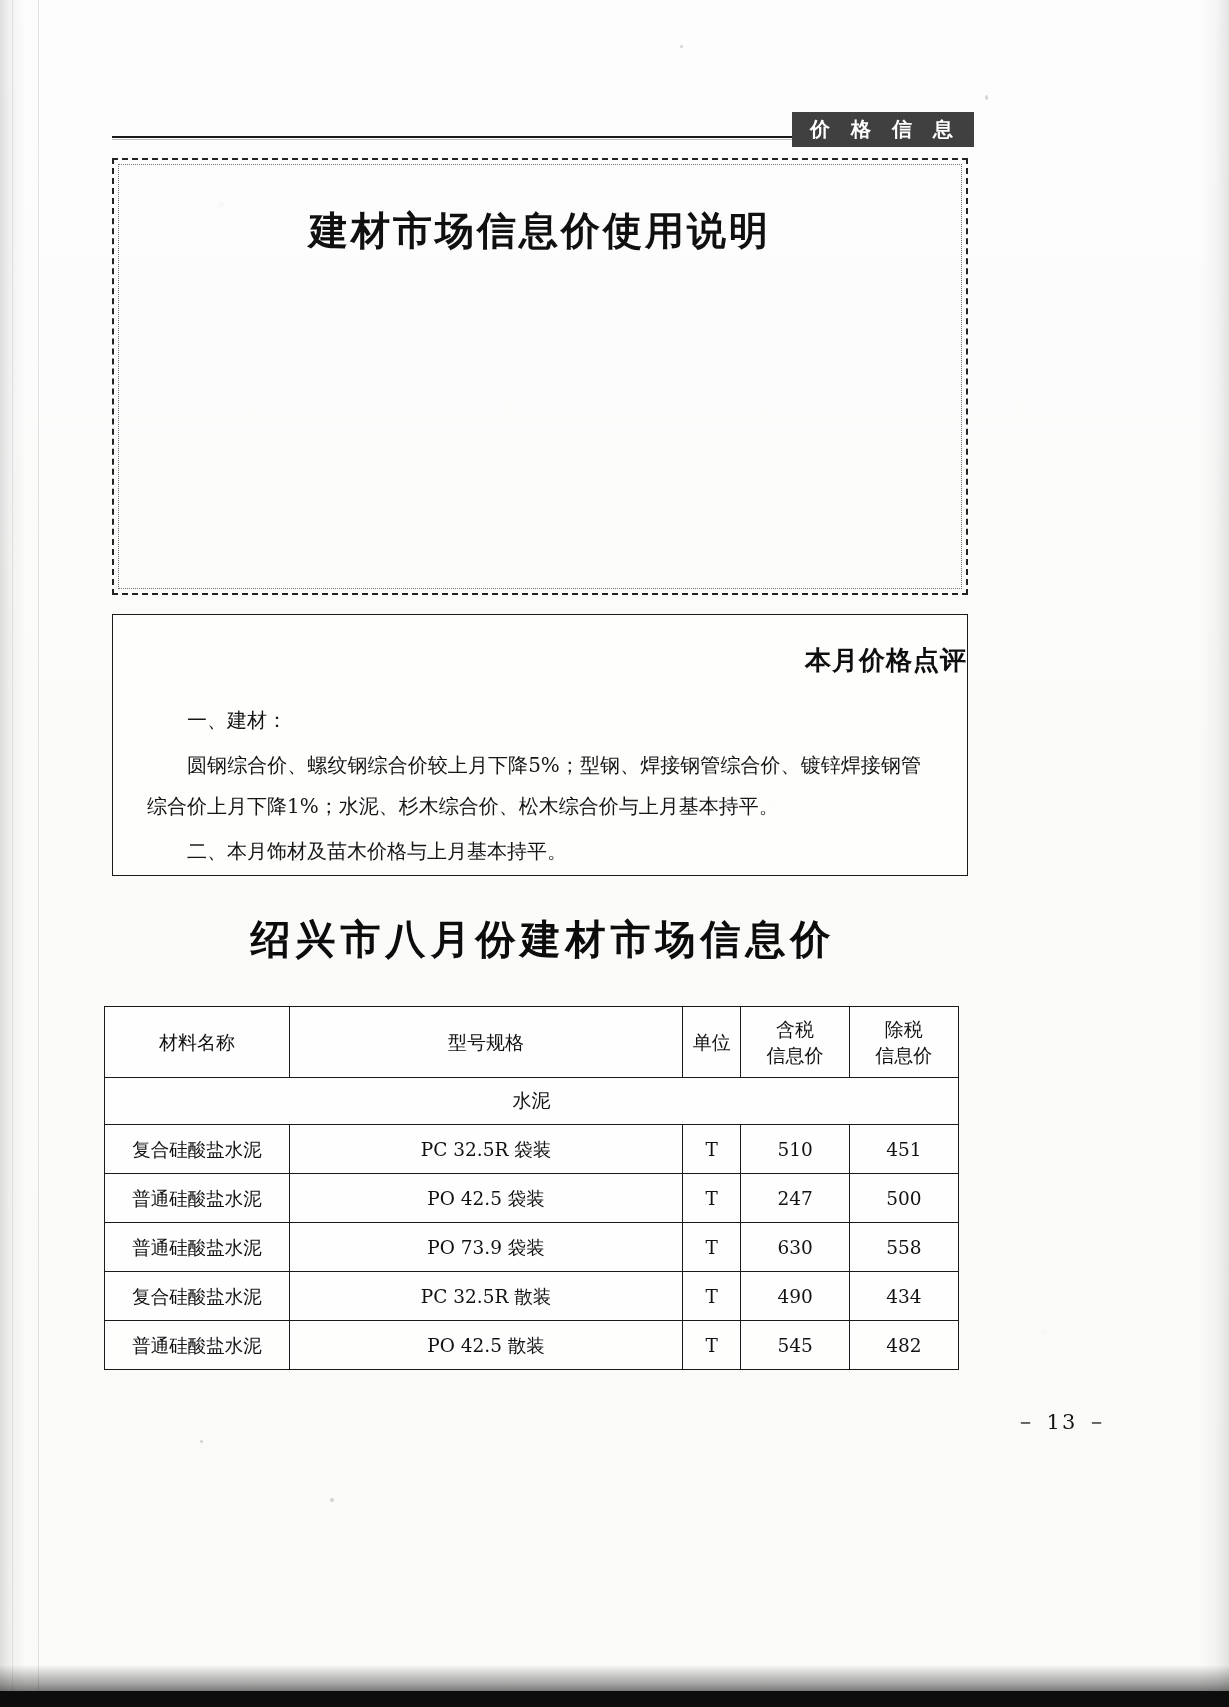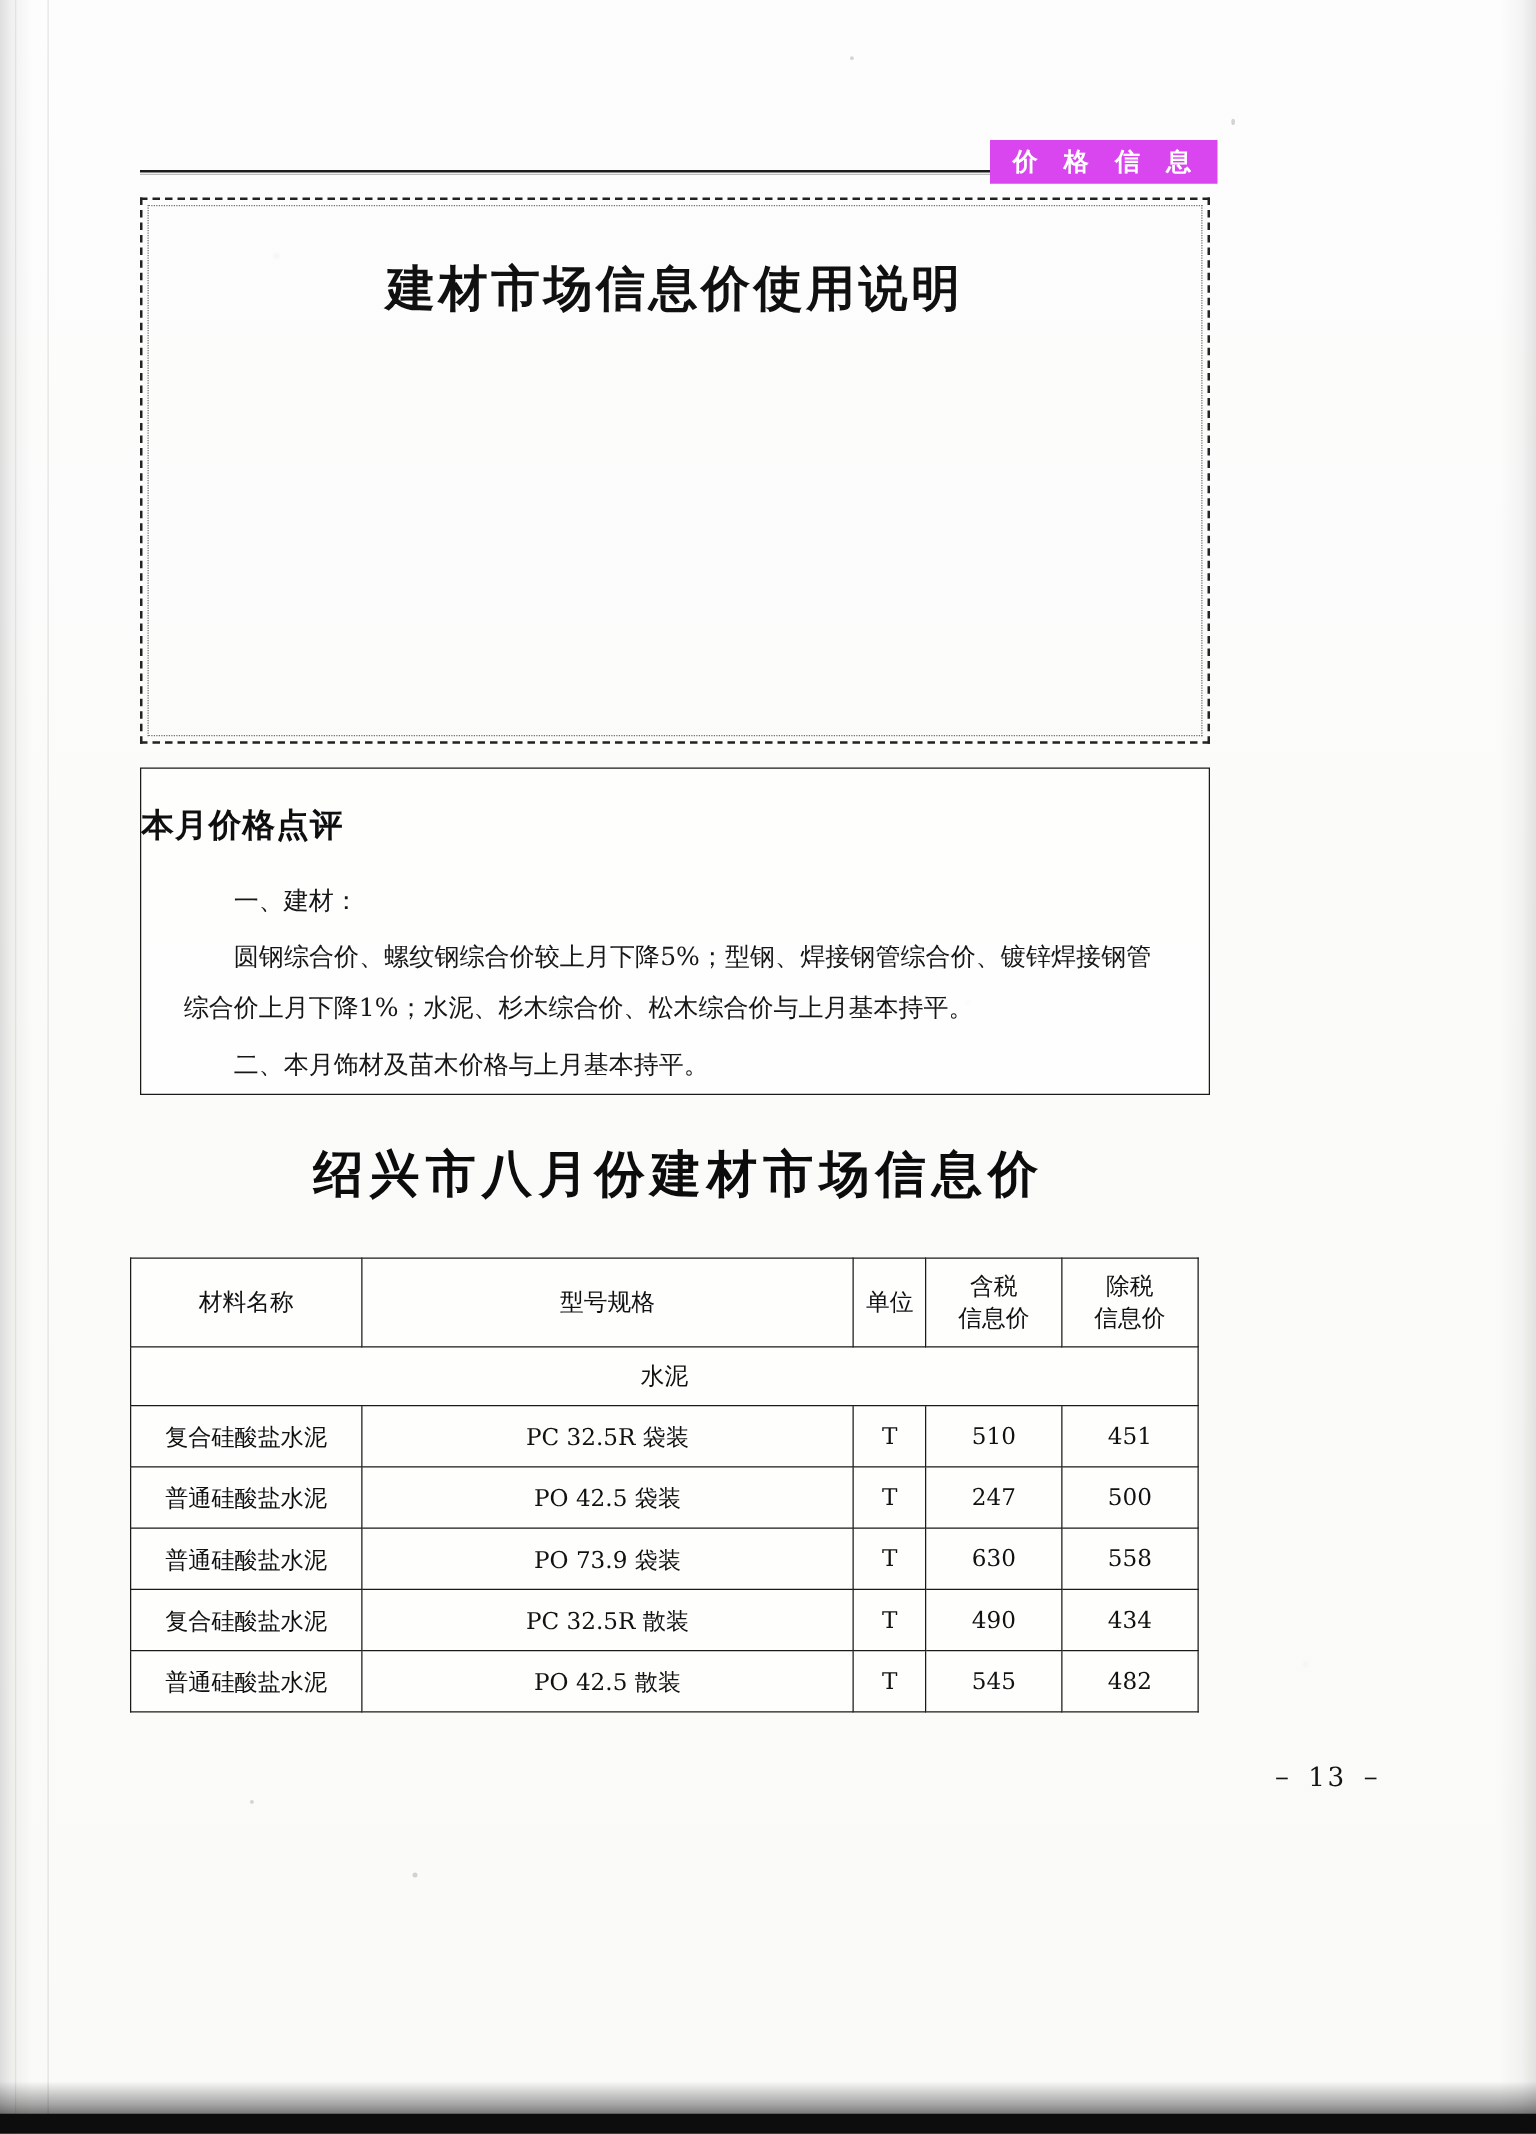--- a/index.html
+++ b/index.html
@@ -85,21 +85,21 @@
     content: "";
     position: absolute;
     left: 0; top: 3px;
     width: 690px; height: 1px;
     background: rgba(0,0,0,0.25);
   }
   .header-badge {
     position: absolute;
     right: 0;
     top: 0;
-    background: #d946ef;
+    background: #404040;
     color: #ffffff;
     font-family: "DejaVu Sans", "Liberation Sans", sans-serif;
     font-size: 20px;
     font-weight: 700;
     letter-spacing: 7px;
     padding: 7px 14px 8px 18px;
     line-height: 1;
   }
 
   
@@ -144,21 +144,21 @@
     position: absolute;
     left: 112px;
     top: 614px;
     width: 856px;
     height: 262px;
     border: 1px solid #1a1a1a;
     box-sizing: border-box;
     background: rgba(255,255,255,0.65);
   }
   .comment-title {
-    text-align: left;
+    text-align: right;
     font-family: "DejaVu Sans", "Liberation Sans", sans-serif;
     font-size: 26px;
     font-weight: 700;
     color: #0f0f0f;
     margin-top: 28px;
     letter-spacing: 1px;
   }
   .comment-body {
     margin: 22px 34px 0 34px;
     font-family: "DejaVu Serif", "Liberation Serif", serif;

